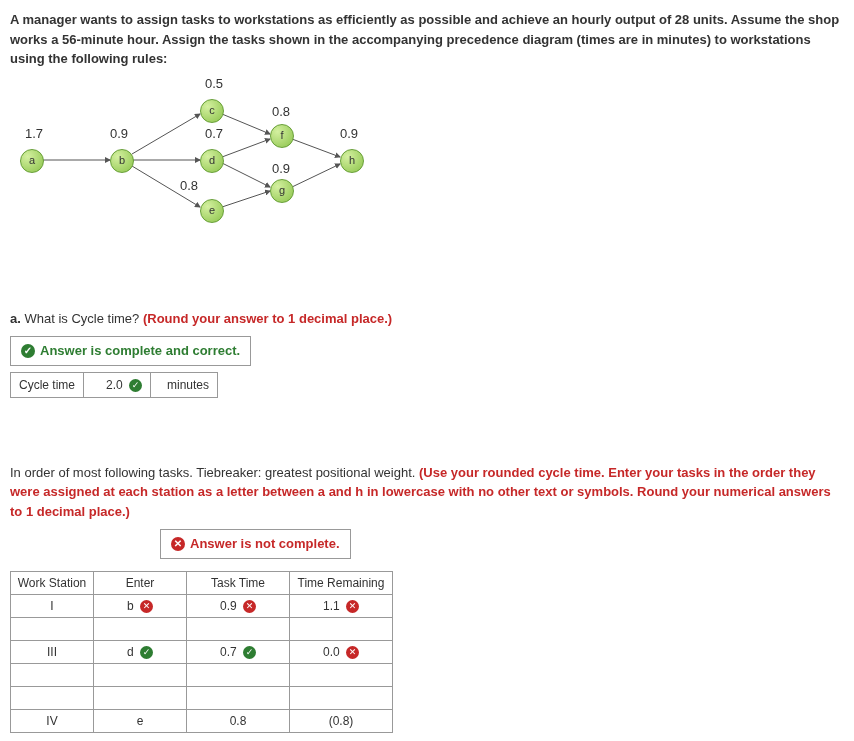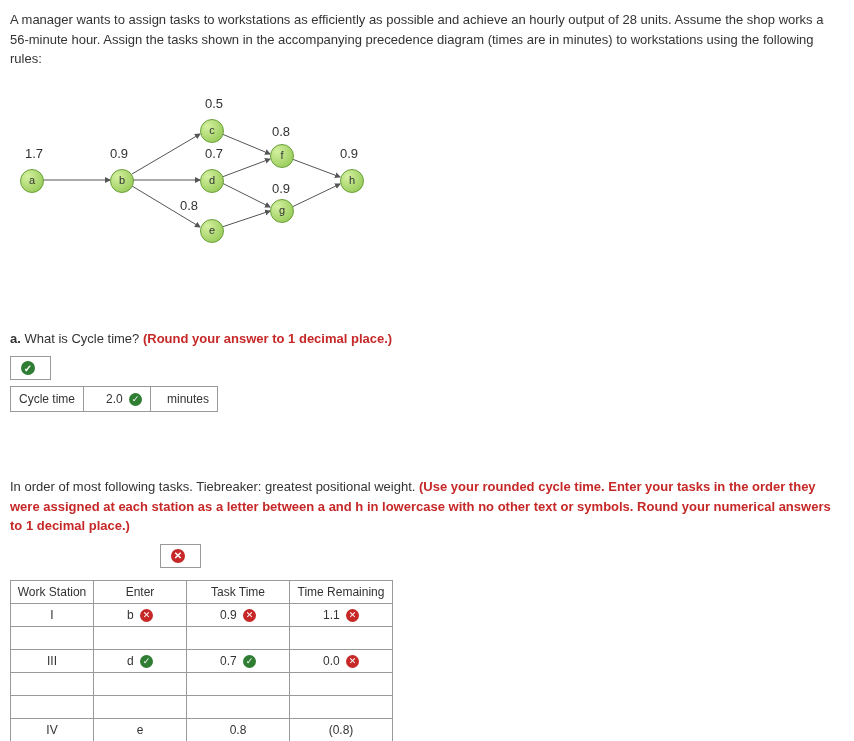--- a/index.html
+++ b/index.html
@@ -3,21 +3,21 @@
 <meta charset="utf-8">
 <style>
   body {
     font-family: Arial, sans-serif;
     font-size: 13px;
     color: #333;
     margin: 10px;
     line-height: 1.5;
   }
   .problem-text {
-    margin-bottom: 20px;
+    font-weight: bold;
   }
   .diagram-area {
     position: relative;
     width: 400px;
     height: 200px;
     margin-bottom: 40px;
   }
   .node {
     position: absolute;
     width: 22px;
@@ -218,20 +218,21 @@
   <div class="time-label t-h">0.9</div>
 </div>
 
 <div class="question">
   <b>a.</b><span> What is Cycle time? </span><span class="red-bold">(Round your answer to 1 decimal place.)</span>
 </div>
 
 <div>
   <div class="feedback-banner correct">
     <span class="icon-check-circle">✓</span>
+    <span>Answer is complete and correct.</span>
   </div>
 </div>
 
 <table class="small-table">
   <tbody>
       <tr>
     <th>Cycle time</th>
     <td class="val-cell">
       <span>2.0</span>
       <span class="inline-icon-correct">✓</span>
@@ -241,20 +242,21 @@
 </tbody>
   </table>
 
 <div class="section-gap">
   <span>In order of most following tasks. Tiebreaker: greatest positional weight. </span><span class="red-bold">(Use your rounded cycle time. Enter your tasks in the order they were assigned at each station as a letter between a and h in lowercase with no other text or symbols. Round your numerical answers to 1 decimal place.)</span>
 </div>
 
 <div class="banner-center-wrap">
   <div class="feedback-banner incomplete">
     <span class="icon-x-circle">✕</span>
+    <span>Answer is not complete.</span>
   </div>
 </div>
 
 <table class="answer-table">
   <thead>
     <tr>
       <th class="col-ws">Work Station</th>
       <th class="col-task">Enter</th>
       <th class="col-tt">Task Time</th>
       <th class="col-tr">Time Remaining</th>

